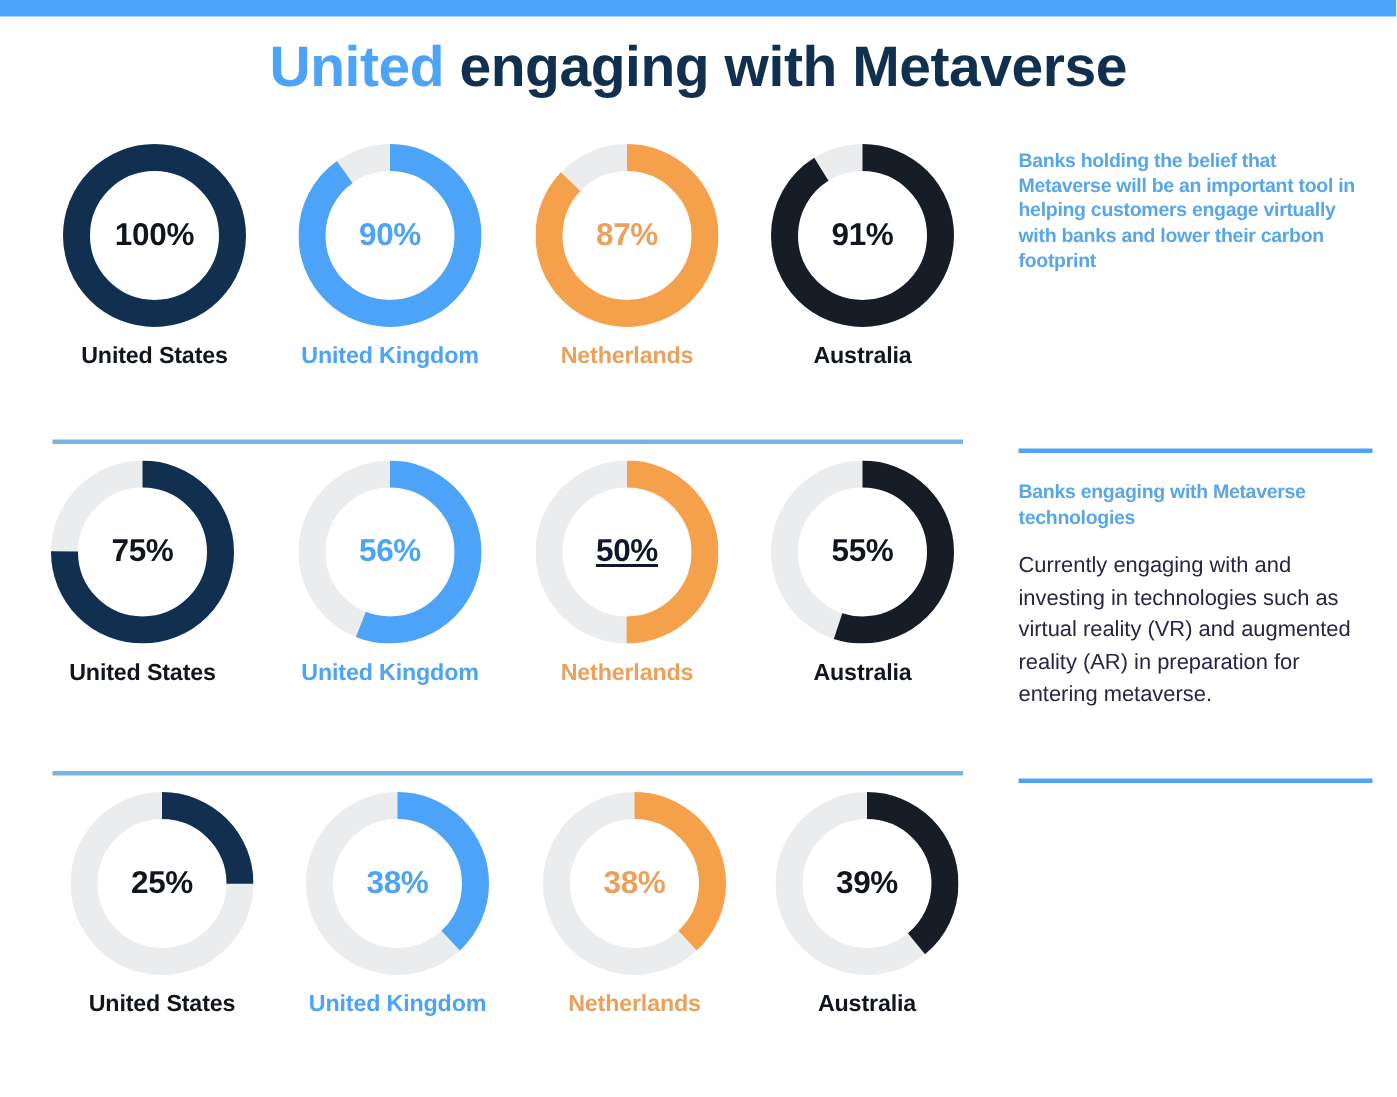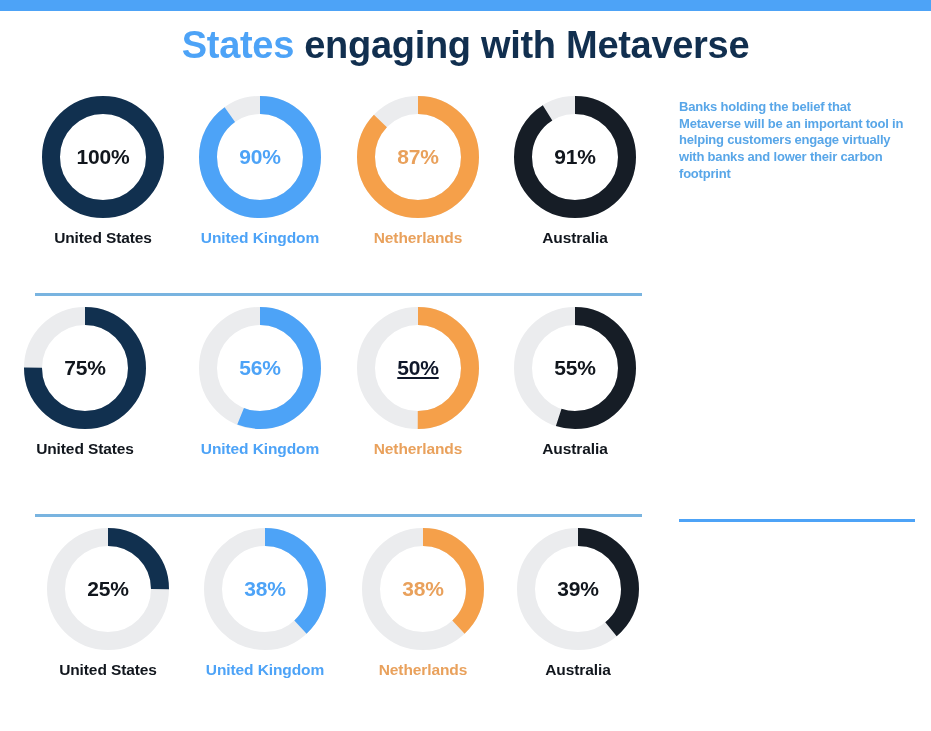--- a/index.html
+++ b/index.html
@@ -139,21 +139,21 @@
     color: #2a2342;
   }
 </style>
 </head>
 <body>
 
 <div id="infographic">
 
   <div class="bar-top"></div>
 
-  <div class="title"><span class="hl">States</span><span> engaging with Metaverse</span></div>
+  <div class="title"><span class="hl">United</span><span> engaging with Metaverse</span></div>
 
   <div class="charts-area">
     <div class="chart-row r1">
         <div class="donut-cell" style="left: 28px;">
           <div class="donut-wrap">
             <svg viewBox="0 0 122 122">
               <circle cx="61" cy="61" r="52" fill="none" stroke="#11304f" stroke-width="18"></circle>
             </svg>
             <div class="donut-value" style="color: rgb(17, 22, 29);">100%</div>
           </div>
@@ -184,21 +184,21 @@
             <svg viewBox="0 0 122 122">
               <circle cx="61" cy="61" r="52" fill="none" stroke="#ebecee" stroke-width="18"></circle>
               <circle cx="61" cy="61" r="52" fill="none" stroke="#161d26" stroke-width="18" stroke-dasharray="297.32032873573803 29.405307237600482" stroke-linecap="butt"></circle>
             </svg>
             <div class="donut-value" style="color: rgb(17, 22, 29);">91%</div>
           </div>
           <div class="donut-label" style="color: rgb(17, 22, 29);">Australia</div>
         </div>
       </div>
     <div class="chart-row r2">
-        <div class="donut-cell" style="left: 10px;">
+        <div class="donut-cell" style="left: 20px;">
           <div class="donut-wrap">
             <svg viewBox="0 0 122 122">
               <circle cx="61" cy="61" r="52" fill="none" stroke="#ebecee" stroke-width="18"></circle>
               <circle cx="61" cy="61" r="52" fill="none" stroke="#11304f" stroke-width="18" stroke-dasharray="245.04422698000388 81.68140899333463" stroke-linecap="butt"></circle>
             </svg>
             <div class="donut-value" style="color: rgb(17, 22, 29);">75%</div>
           </div>
           <div class="donut-label" style="color: rgb(17, 22, 29);">United States</div>
         </div>
         <div class="donut-cell" style="left: 185px;">
@@ -275,18 +275,23 @@
         </div>
       </div>
     <div class="div-left d1"></div>
     <div class="div-left d2"></div>
   </div>
 
   <div class="side-panel p1">
     <div class="side-head lead">Banks holding the belief that Metaverse will be an important tool in helping customers engage virtually with banks and lower their carbon footprint</div>
   </div>
 
+  <div class="side-panel p2">
+    <div class="div-right"></div>
+    <div class="side-head">Banks engaging with Metaverse technologies</div>
+    <div class="side-body">Currently engaging with and investing in technologies such as virtual reality (VR) and augmented reality (AR) in preparation for entering metaverse.</div>
+  </div>
 
   <div class="side-panel p3">
     <div class="div-right"></div>
   </div>
 
 </div>
 
 </body></html>

